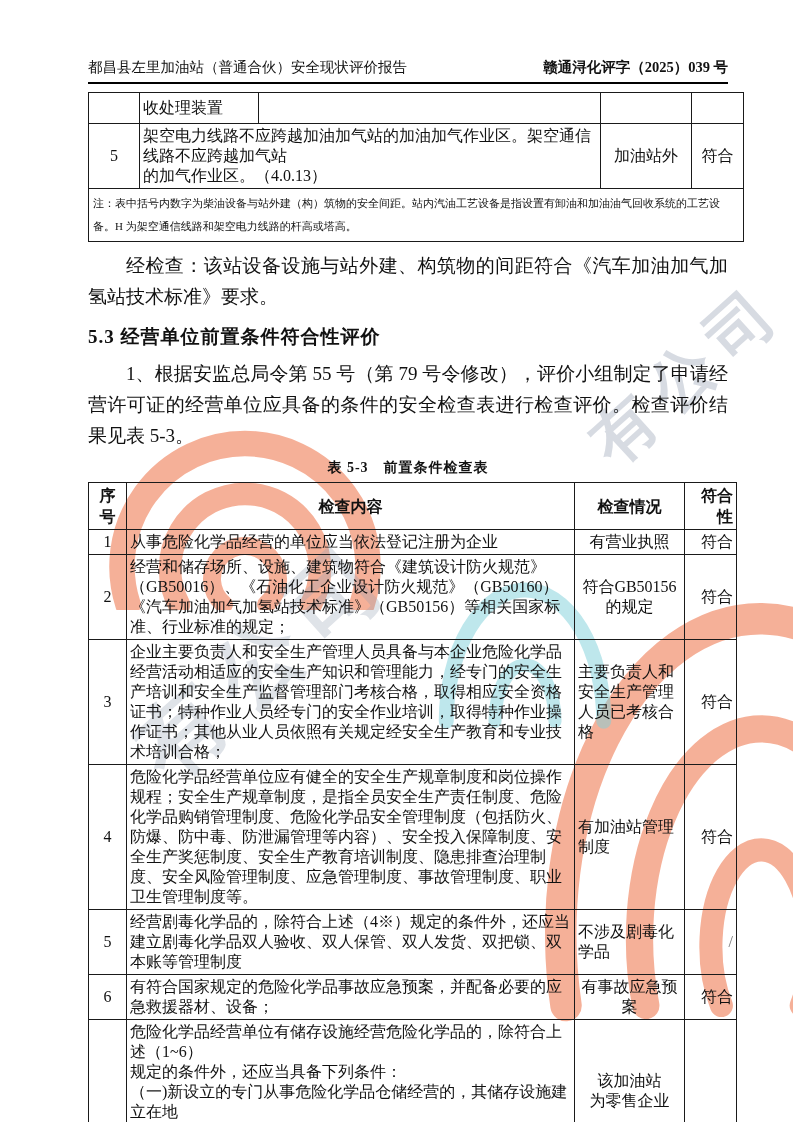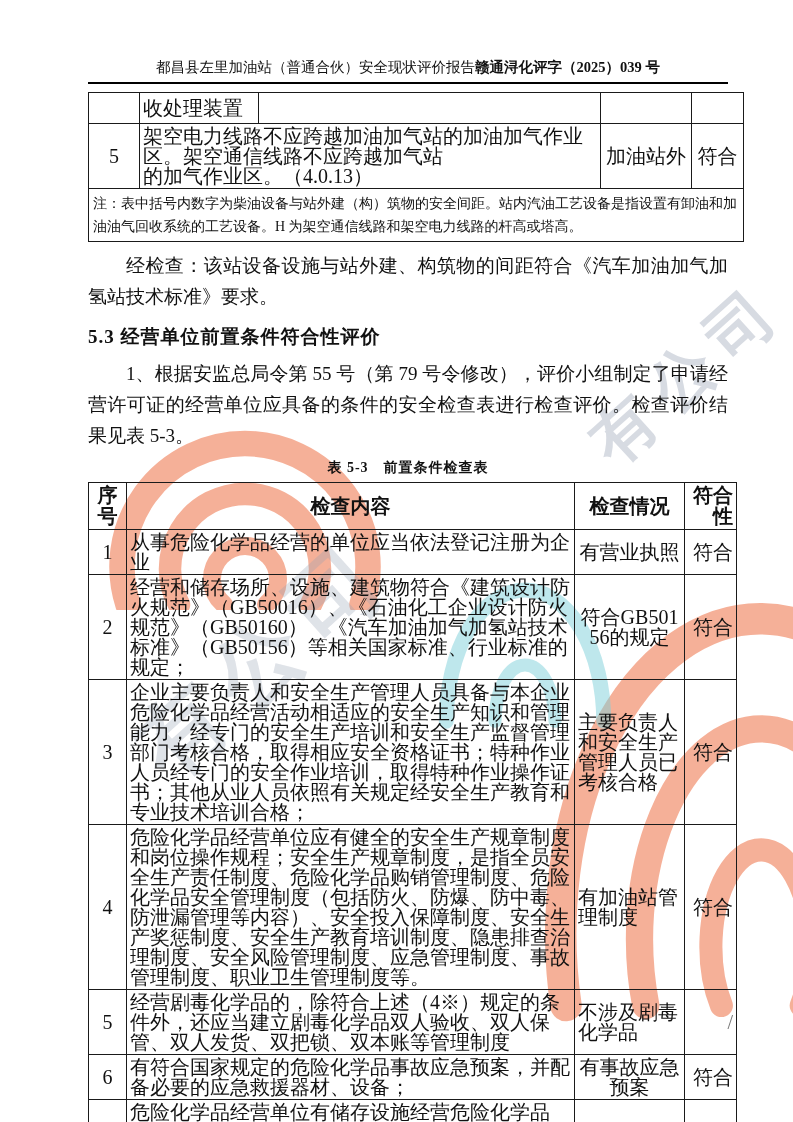--- a/index.html
+++ b/index.html
@@ -21,44 +21,44 @@
     font-family:"Liberation Sans","DejaVu Sans",sans-serif;
     font-weight:bold;
     color:rgba(150,160,178,.38);
     transform:rotate(-42deg);
     white-space:nowrap;
     letter-spacing:14px;
   }
   
   .content{position:relative;z-index:1;padding:0 65px 0 88px;}
   .hdr{
-    display:flex;justify-content:center;align-items:flex-end;
+    display:flex;justify-content:space-between;align-items:flex-end;
     padding-top:58px;padding-bottom:5px;
     border-bottom:2px solid #000;
     font-size:14.5px;
   }
   .hdr-right{font-weight:bold;}
   table{border-collapse:collapse;table-layout:fixed;width:640px;}
   td,th{
     border:1.5px solid #1a1a1a;
-    font-size:20px;line-height:20px;
+    font-size:16px;line-height:20px;
     padding:2px 3px;
     vertical-align:middle;
     word-break:break-all;
     font-weight:normal;
   }
   .t-top{margin-top:8px;}
   .t-top .c-no{width:44px;text-align:center;}
   .t-top .c-dev{width:112px;}
   .t-top .c-body{width:335px;}
   .t-top .c-sit{width:84px;text-align:center;}
   .t-top .c-res{width:45px;text-align:center;}
   .t-top .partial td{height:26px;}
   .pre{white-space:pre-wrap;}
-  .note-cell{font-size:14px;line-height:23px;padding:3px 4px;margin-left:42px;}
+  .note-cell{font-size:11px;line-height:23px;padding:3px 4px;margin-left:42px;}
   .para{
     font-size:19px;line-height:31px;
     text-indent:2em;margin:8px 0 0 0;
     text-align:justify;
   }
   .sec-head{
     font-size:19px;font-weight:bold;
     margin:12px 0 2px 0;
     letter-spacing:1px;
   }

